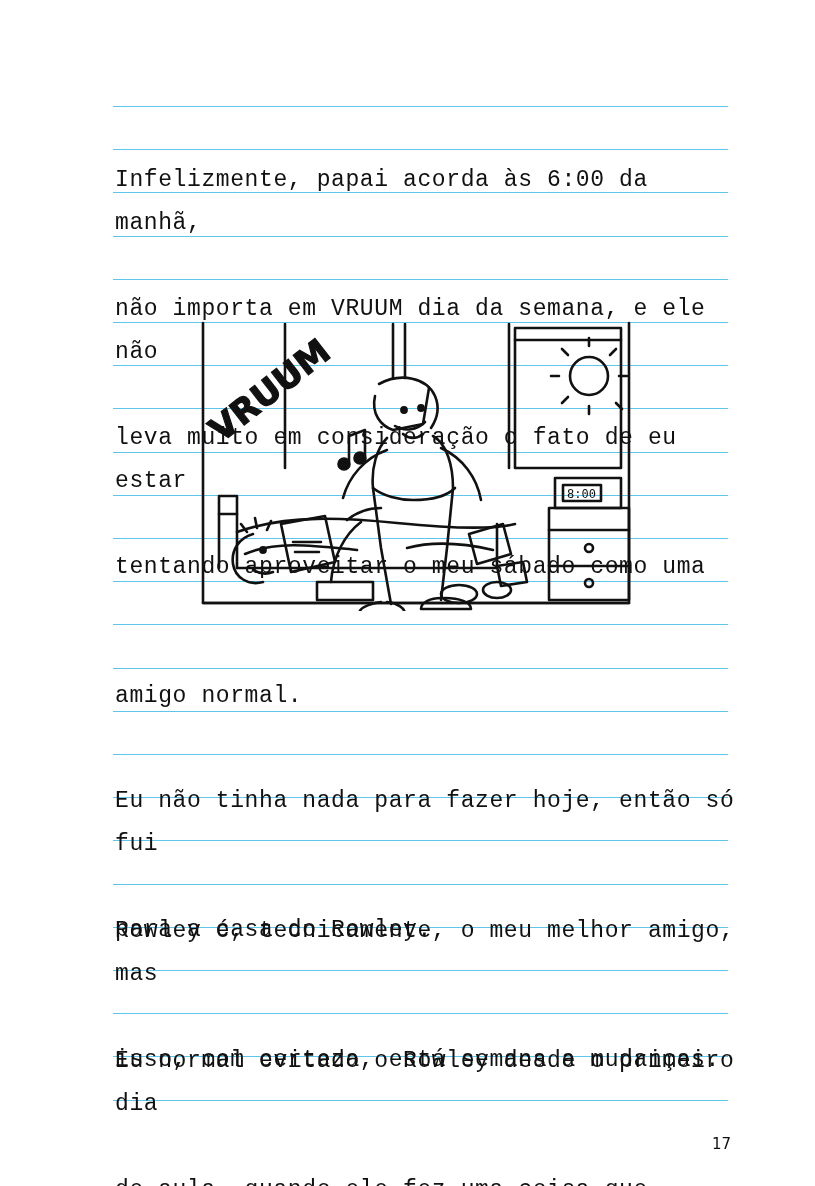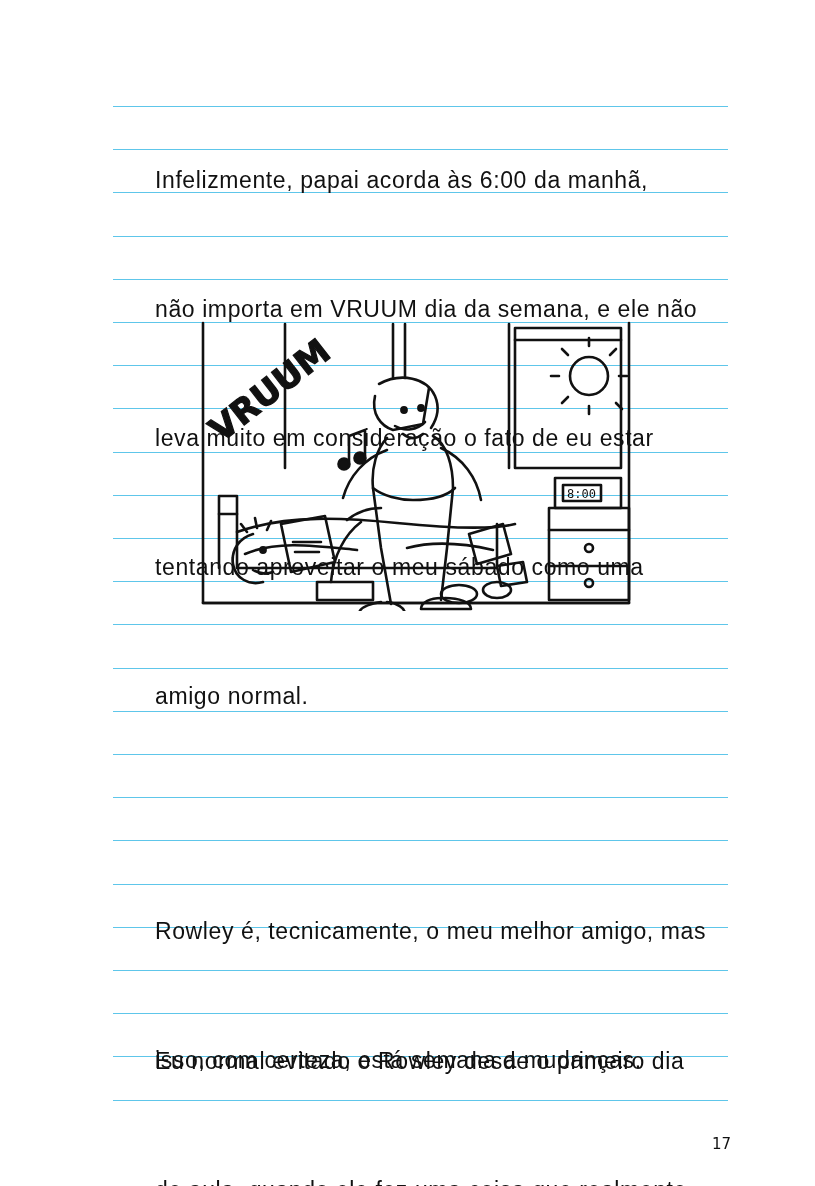--- a/index.html
+++ b/index.html
@@ -38,26 +38,25 @@
     height: 1px;
     background: #5ec6ea;
   }
 
   
   .para {
     position: absolute;
     left: 115px;
     width: 620px;
     color: #111111;
-    font-family: Liberation Sans, sans-serif;
+    font-family: Liberation Mono, monospace;
     font-size: 23px;
     line-height: 43px;
     letter-spacing: 0.6px;
     white-space: pre-wrap;
-    margin-left: 40px;
   }
   .para .ln {
     display: block;
     height: 43px;
   }
 
   
   .panel {
     position: absolute;
     left: 197px;
@@ -199,20 +198,24 @@
         <circle cx="163" cy="140" r="5.5" fill="#111111"></circle>
 
         <path d="M272 216 l 34 -10 l 8 30 l -34 10 Z"></path>
         <path d="M300 248 l 26 -4 l 4 20 l -26 4 Z"></path>
         <ellipse cx="262" cy="276" rx="18" ry="9"></ellipse>
         <ellipse cx="300" cy="272" rx="14" ry="8"></ellipse>
       </g>
     </svg>
   </div>
 
+  <div class="para" style="top:694px;">
+    <span class="ln">Eu não tinha nada para fazer hoje, então só fui</span>
+    <span class="ln">para a casa do Rowley.</span>
+  </div>
 
   <div class="para" style="top:824px;">
     <span class="ln">Rowley é, tecnicamente, o meu melhor amigo, mas</span>
     <span class="ln">isso, com certeza, está semana a mudanças.</span>
   </div>
 
   <div class="para" style="top:954px;">
     <span class="ln">Eu normal evitado o Rowley desde o primeiro dia</span>
     <span class="ln">de aula, quando ele fez uma coisa que realmente</span>
     

